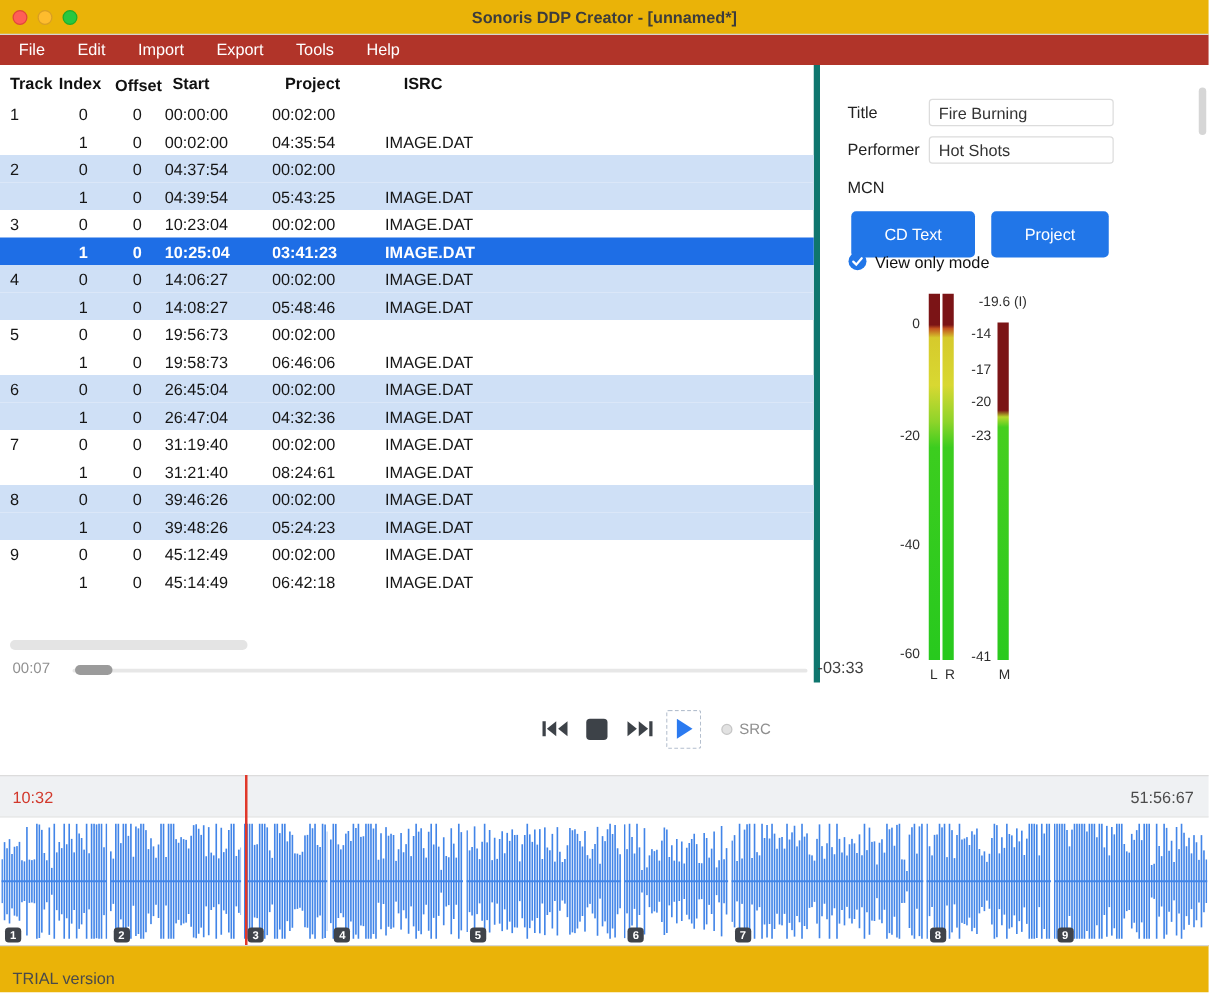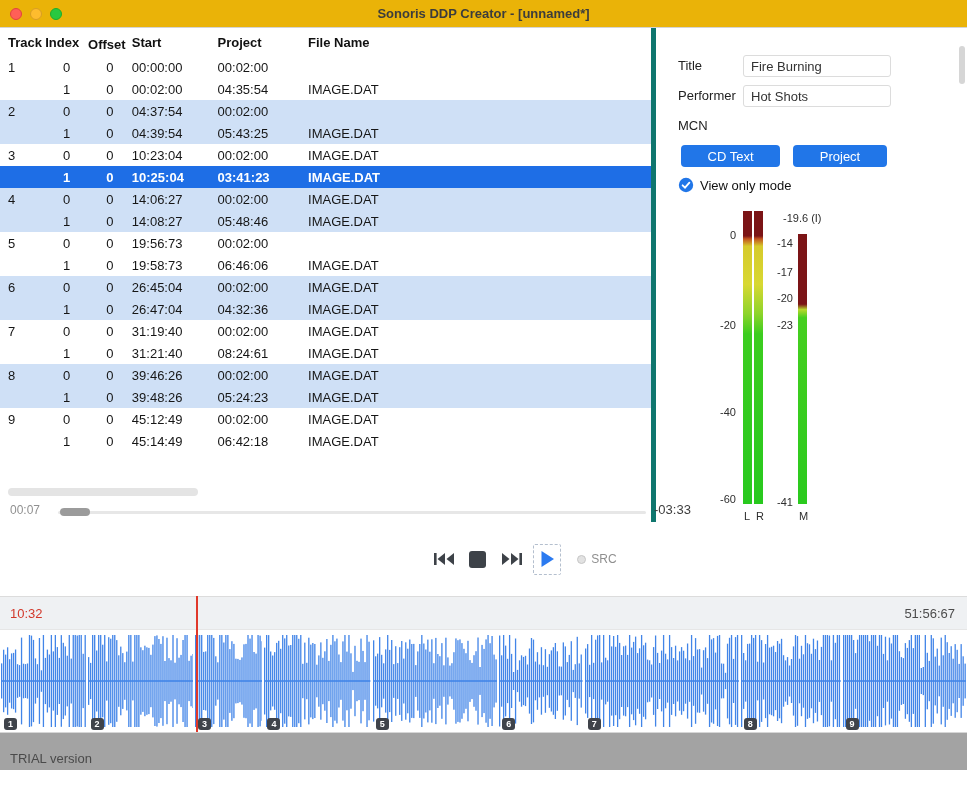--- a/index.html
+++ b/index.html
@@ -53,21 +53,21 @@
   .seek-thumb { position: absolute; left: 2px; top: -3px; width: 30px; height: 8px;
                 background: #9b9b9b; border-radius: 4px; }
 
   
   .side-panel { flex: 1; position: relative; font-size: 13px; }
   .f-label { position: absolute; left: 22px; color: #222; line-height: 22px; }
   .f-input { position: absolute; left: 87px; width: 148px; height: 22px;
              border: 1px solid #dcdcdc; border-radius: 3px; padding: 0 7px;
              font-size: 13px; color: #333; background: #fff;
              font-family: "Liberation Sans", sans-serif; }
-  .p-btn { position: absolute; top: 117px; height: 22px; background: #2176e8; color: #fff;
+  .p-btn { position: absolute; top: 117px; height: 37px; background: #2176e8; color: #fff;
            border: none; border-radius: 4px; font-size: 13px; cursor: pointer;
            font-family: "Liberation Sans", sans-serif; }
   .vo-icon { position: absolute; left: 22px; top: 149px; width: 16px; height: 16px; }
   .vo-label { position: absolute; left: 44px; top: 150px; color: #111; }
 
   .meter { position: absolute; width: 9px; }
   .meter-l { left: 87px;  top: 183px; height: 293px; }
   .meter-r { left: 98px;  top: 183px; height: 293px; }
   .meter-l, .meter-r {
     background: linear-gradient(to bottom,
@@ -105,48 +105,55 @@
   .pos-label { position: absolute; left: 10px; top: 9px; color: #d2382b; }
   .end-label { position: absolute; right: 12px; top: 9px; color: #4c4c4c; }
   .wave-area { height: 102px; background: #fff; display: flex; gap: 2px; padding: 0 1px; }
   .seg { position: relative; height: 100%; overflow: hidden; }
   .seg svg { display: block; }
   .badge { position: absolute; left: 3px; bottom: 2px; background: #3f434a; color: #fff;
            font-size: 9px; font-weight: bold; padding: 1px 4px; border-radius: 3px; }
   .playhead { position: absolute; top: 0; bottom: 0; width: 2px; background: #e0382a; z-index: 5; }
 
   
-  .statusbar { height: 38px; background: #a3a3a3; border-top: 1px solid #d6d6d6;
+  .statusbar { height: 38px; background: #eab308; border-top: 1px solid #d6d6d6;
                padding: 18px 0 0 10px; font-size: 13px; color: #4a4a4a; }
 </style>
 </head>
 <body>
 
 <div class="window">
 
   <div class="titlebar">
     <div class="lights">
       <span class="light red"></span>
       <span class="light yellow"></span>
       <span class="light green"></span>
     </div>
     <div class="title">Sonoris DDP Creator - [unnamed*]</div>
   </div>
 
+  <div class="menubar">
+      <div class="menu-item">File</div>
+      <div class="menu-item">Edit</div>
+      <div class="menu-item">Import</div>
+      <div class="menu-item">Export</div>
+      <div class="menu-item">Tools</div>
+      <div class="menu-item">Help</div>
+    </div>
 
   <div class="main">
 
     <div class="table-area">
       <div class="thead">
           <div class="cell th c-track">Track</div>
           <div class="cell th c-index">Index</div>
           <div class="cell th c-offset">Offset</div>
           <div class="cell th c-start">Start</div>
           <div class="cell th c-duration">Project</div>
-          <div class="cell th c-file">File Name</div>
           <div class="cell th c-isrc">ISRC</div>
         </div>
       <div class="tbody">
           <div class="trow">
             <div class="cell c-track">1</div>
             <div class="cell c-index">0</div>
             <div class="cell c-offset">0</div>
             <div class="cell c-start">00:00:00</div>
             <div class="cell c-duration">00:02:00</div>
             <div class="cell c-file"></div>

